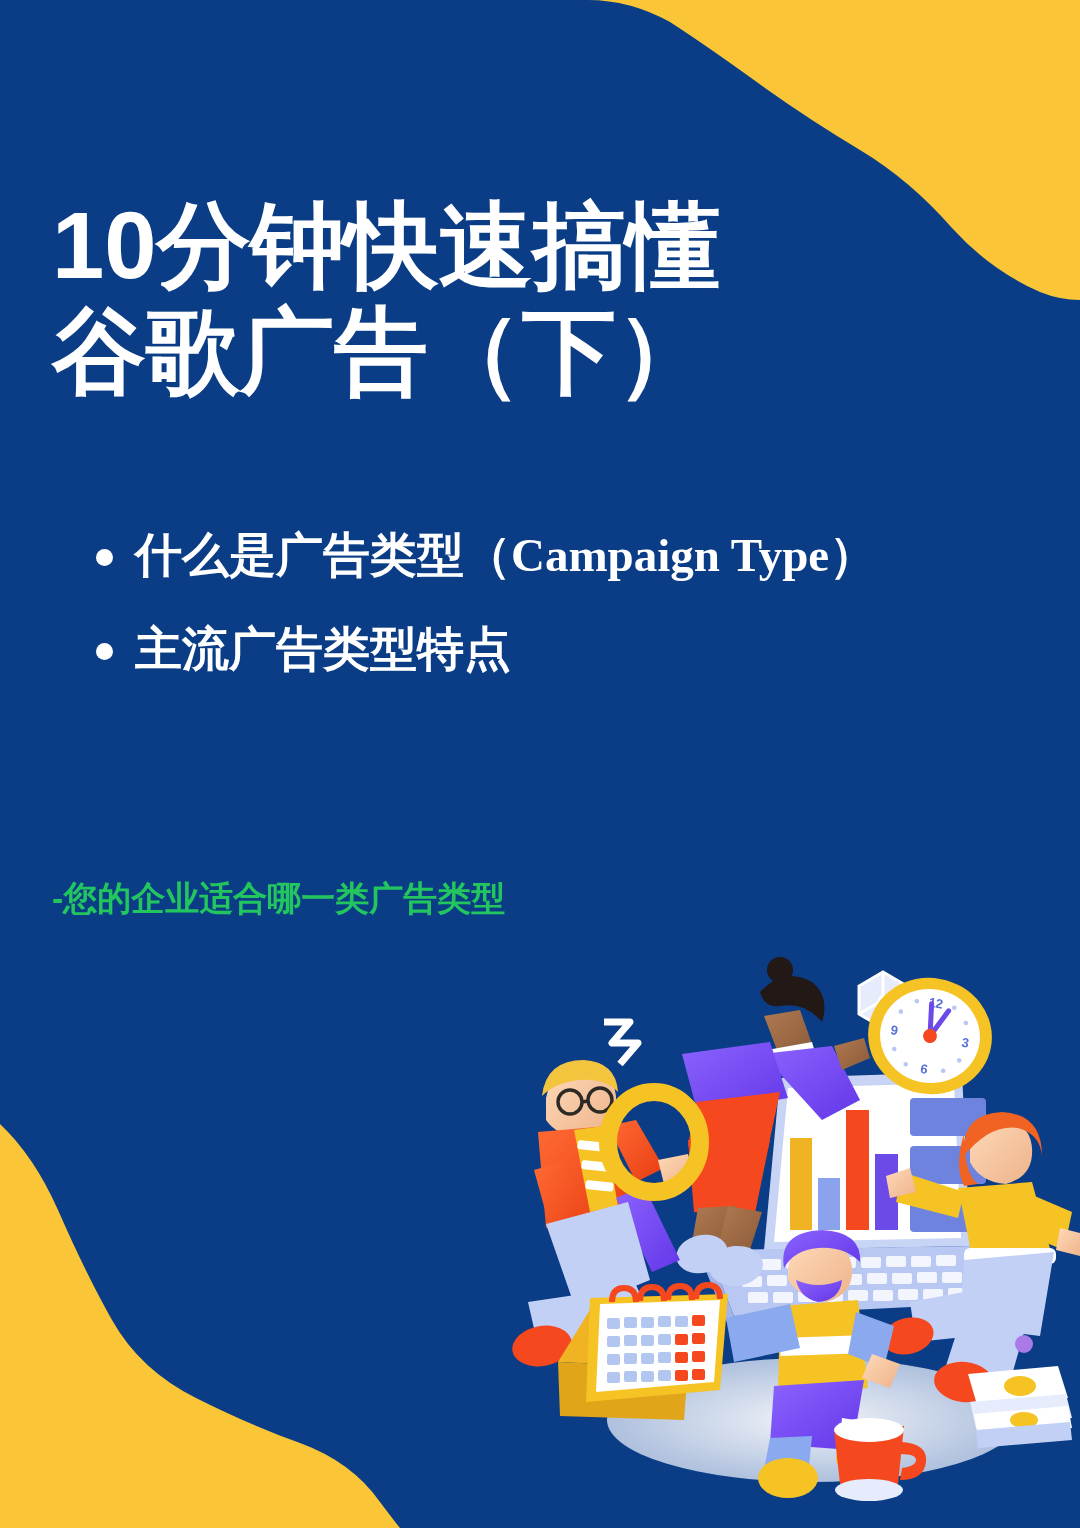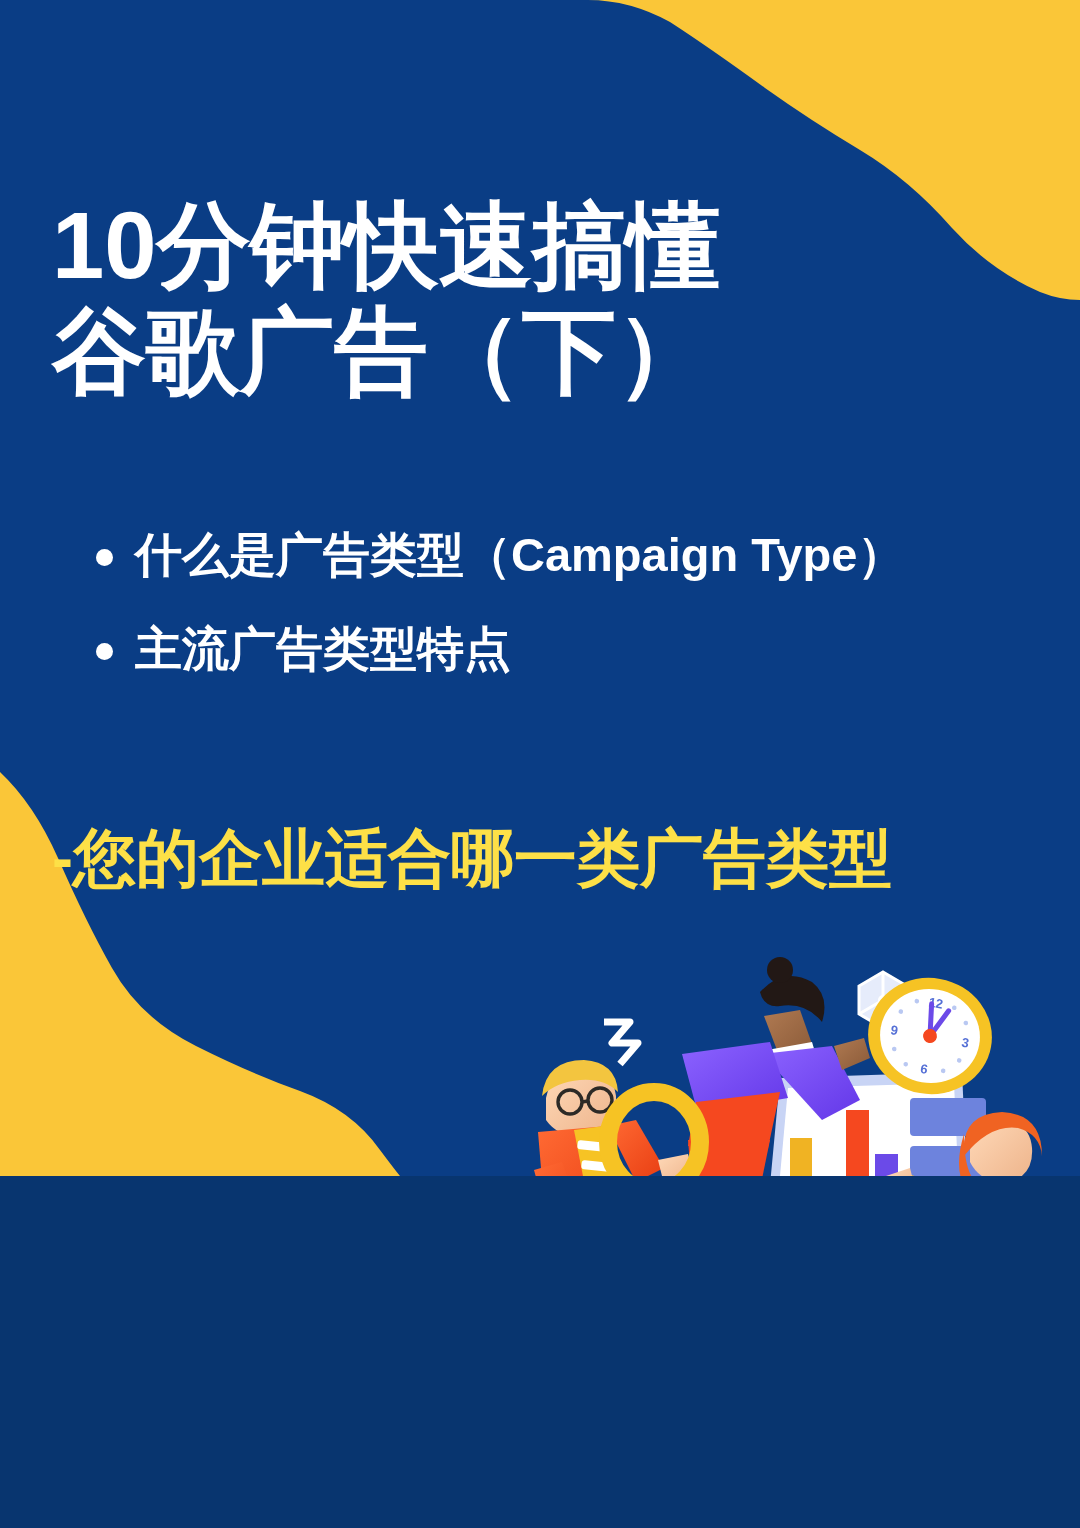--- a/index.html
+++ b/index.html
@@ -1,20 +1,20 @@
 <!DOCTYPE html>
 <html><head>
 <meta charset="utf-8">
 <style>
   html,body{margin:0;padding:0;background:#08356f;}
   *{box-sizing:border-box;}
   #poster{
     position:relative;
     width:1080px;
-    height:1176px;
+    height:1528px;
     overflow:hidden;
     background:#0a3d85;
     font-family:"Liberation Sans","DejaVu Sans",sans-serif;
     padding-left:8px;
   }
   .bg-shape{position:absolute;pointer-events:none;}
   #shape-top{top:0;right:0;width:520px;height:300px;}
   #shape-bottom{bottom:0;left:0;width:480px;height:430px;}
 
   
@@ -50,27 +50,28 @@
     flex:0 0 17px;
     margin-right:22px;
     margin-top:4px;
   }
   .bullet-text{
     color:#ffffff;
     font-size:47px;
     font-weight:700;
     line-height:1.15;
     white-space:nowrap;
+    font-family:Liberation Serif, serif;
   }
   #dash-line{
     position:absolute;
     left:52px;
-    top:816px;
-    color:#fde047;
-    font-size:63px;
+    top:876px;
+    color:#22c55e;
+    font-size:34px;
     font-weight:700;
     white-space:nowrap;
   }
 
   
   #illustration{
     position:absolute;
     left:512px;
     top:950px;
     width:570px;

